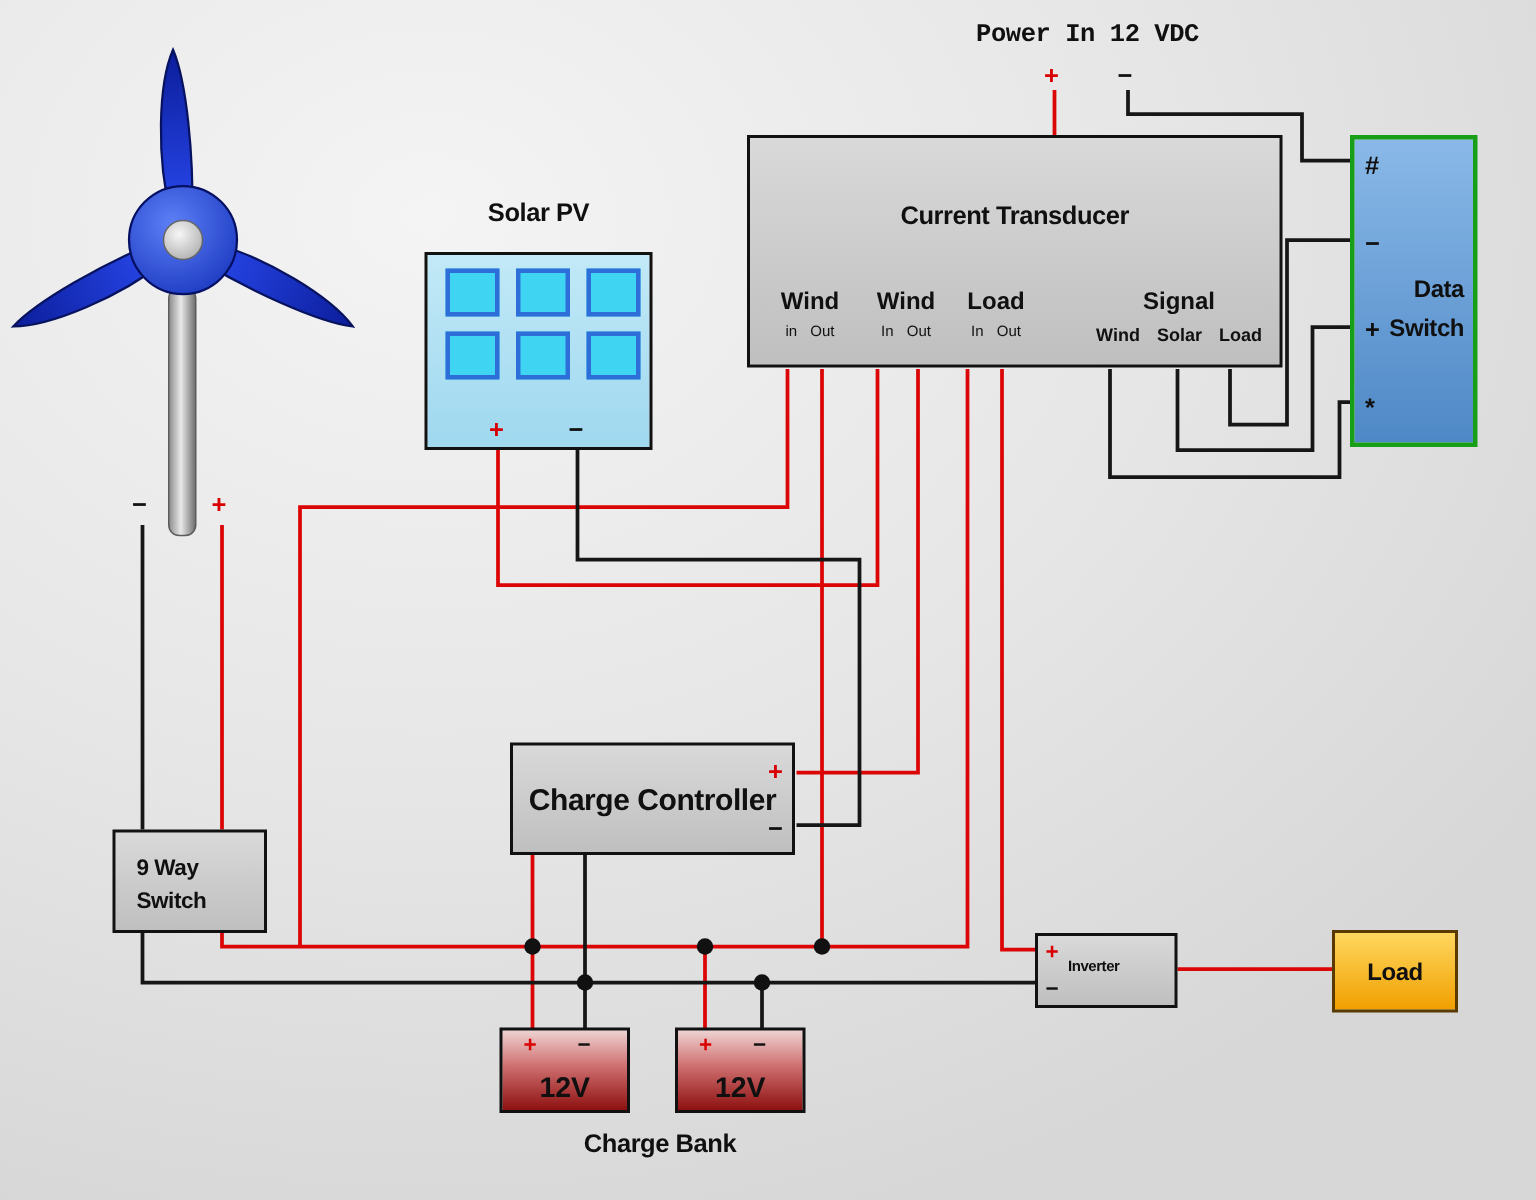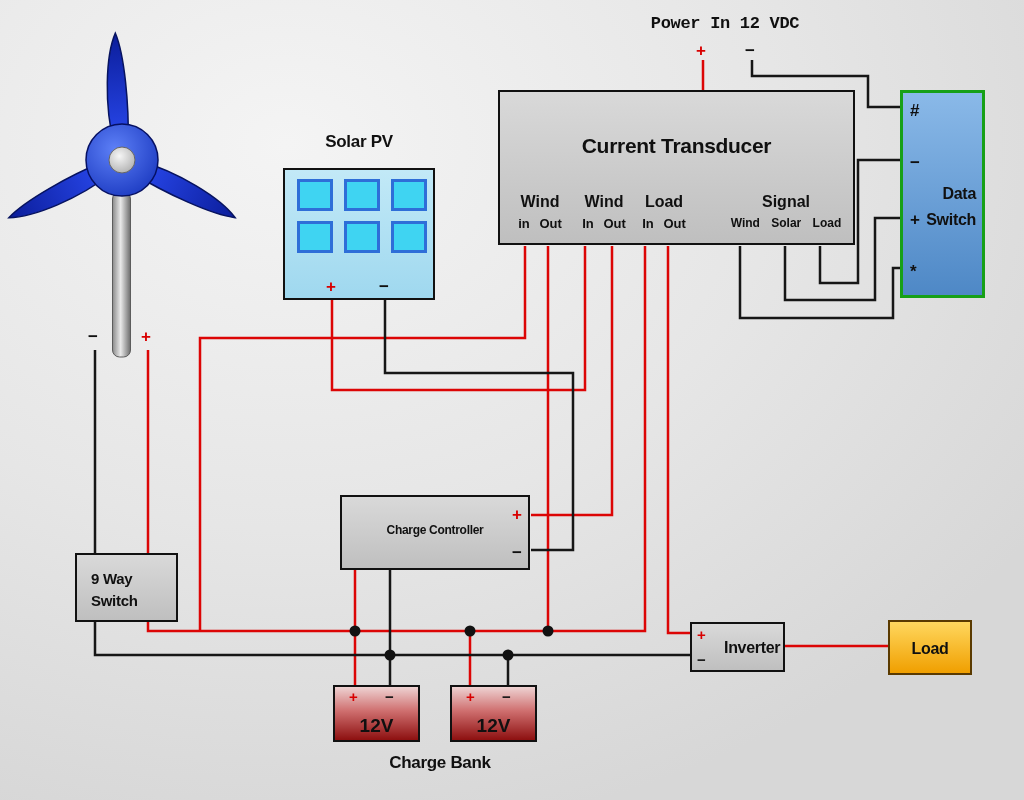--- a/index.html
+++ b/index.html
@@ -18,21 +18,21 @@
   .sign{position:absolute;font-weight:bold;font-size:17px;line-height:1;}
 
   
   .solar{background:linear-gradient(180deg,#c2e9f7,#9fd8ef);}
   .solar-grid{position:absolute;left:12px;top:9px;display:grid;grid-template-columns:repeat(3,36px);grid-template-rows:repeat(2,32px);gap:10px 11px;}
   .solar-cell{background:#3fd4f2;border:3px solid #2e6ed8;box-sizing:border-box;}
 
   
   .chan{position:absolute;text-align:center;line-height:1.5;}
   .chan .l1{font-weight:bold;font-size:16px;}
-  .chan .l2{font-weight:bold;font-size:13px;word-spacing:6px;}
+  .chan .l2{font-weight:normal;font-size:10px;word-spacing:6px;}
   .chan .l2s{font-weight:bold;font-size:12px;word-spacing:8px;}
 
   
   .dtaker{background:linear-gradient(180deg,#8ab9e8,#4e88c6);border:3px solid #17a017;}
   .dterm{position:absolute;left:7px;font-weight:bold;font-size:17px;line-height:1;}
 
   
   .loadbox{background:linear-gradient(180deg,#ffd75e,#f09f00);border-color:#5a3a00;}
   .battery{background:linear-gradient(180deg,#eed2d2 0%,#cf6f6f 45%,#8d1010 100%);}
   .batt-sign{position:absolute;top:1px;font-weight:bold;font-size:15px;line-height:1.2;}
@@ -133,21 +133,21 @@
       <div class="solar-cell"></div>
       <div class="solar-cell"></div>
       <div class="solar-cell"></div>
       <div class="solar-cell"></div>
     </div>
     <span class="sign plus" style="left:41px;bottom:3px;">+</span>
     <span class="sign minus" style="left:94px;bottom:3px;">−</span>
   </div>
 
   <div class="box gray" style="left:498px;top:90px;width:357px;height:155px;">
-    <div class="lbl c" style="left:0;top:42px;width:100%;font-size:21px;">Current Transducer</div>
+    <div class="lbl c" style="left:0;top:42px;width:100%;font-size:17px;">Current Transducer</div>
     <div class="chan" style="left:8px;top:98px;width:64px;">
       <div class="l1">Wind</div>
       <div class="l2">in Out</div>
     </div>
     <div class="chan" style="left:72px;top:98px;width:64px;">
       <div class="l1">Wind</div>
       <div class="l2">In Out</div>
     </div>
     <div class="chan" style="left:132px;top:98px;width:64px;">
       <div class="l1">Load</div>
@@ -164,36 +164,36 @@
     <span class="dterm" style="top:61px;">−</span>
     <span class="dterm" style="top:118px;">+</span>
     <span class="dterm" style="top:170px;">*</span>
     <div class="lbl" style="right:6px;top:76px;text-align:right;font-size:16px;line-height:1.6;margin-top:12px;">
       <div>Data</div>
       <div>Switch</div>
     </div>
   </div>
 
   <div class="box gray" style="left:340px;top:495px;width:190px;height:75px;">
-    <div class="lbl c" style="left:0;top:26px;width:100%;font-size:12px;">Charge Controller</div>
+    <div class="lbl c" style="left:0;top:26px;width:100%;font-size:20px;">Charge Controller</div>
     <span class="sign plus" style="right:6px;top:9px;">+</span>
     <span class="sign minus" style="right:6px;bottom:7px;">−</span>
   </div>
 
   <div class="box gray" style="left:75px;top:553px;width:103px;height:69px;">
     <div class="lbl" style="left:14px;top:13px;font-size:15px;line-height:1.45;">
       <div>9 Way</div>
       <div>Switch</div>
     </div>
   </div>
 
   <div class="box gray" style="left:690px;top:622px;width:95px;height:50px;">
     <span class="sign plus" style="left:5px;top:3px;font-size:15px;">+</span>
     <span class="sign minus" style="left:5px;bottom:3px;font-size:15px;">−</span>
-    <div class="lbl" style="left:32px;top:15px;font-size:16px;">Inverter</div>
+    <div class="lbl" style="left:20px;top:15px;font-size:10px;">Inverter</div>
   </div>
 
   <div class="box loadbox" style="left:888px;top:620px;width:84px;height:55px;">
     <div class="lbl c" style="left:0;top:18px;width:100%;font-size:16px;">Load</div>
   </div>
 
   <div class="box battery" style="left:333px;top:685px;width:87px;height:57px;">
     <span class="batt-sign plus" style="left:14px;">+</span>
     <span class="batt-sign minus" style="left:50px;">−</span>
     <div class="batt-label">12V</div>

